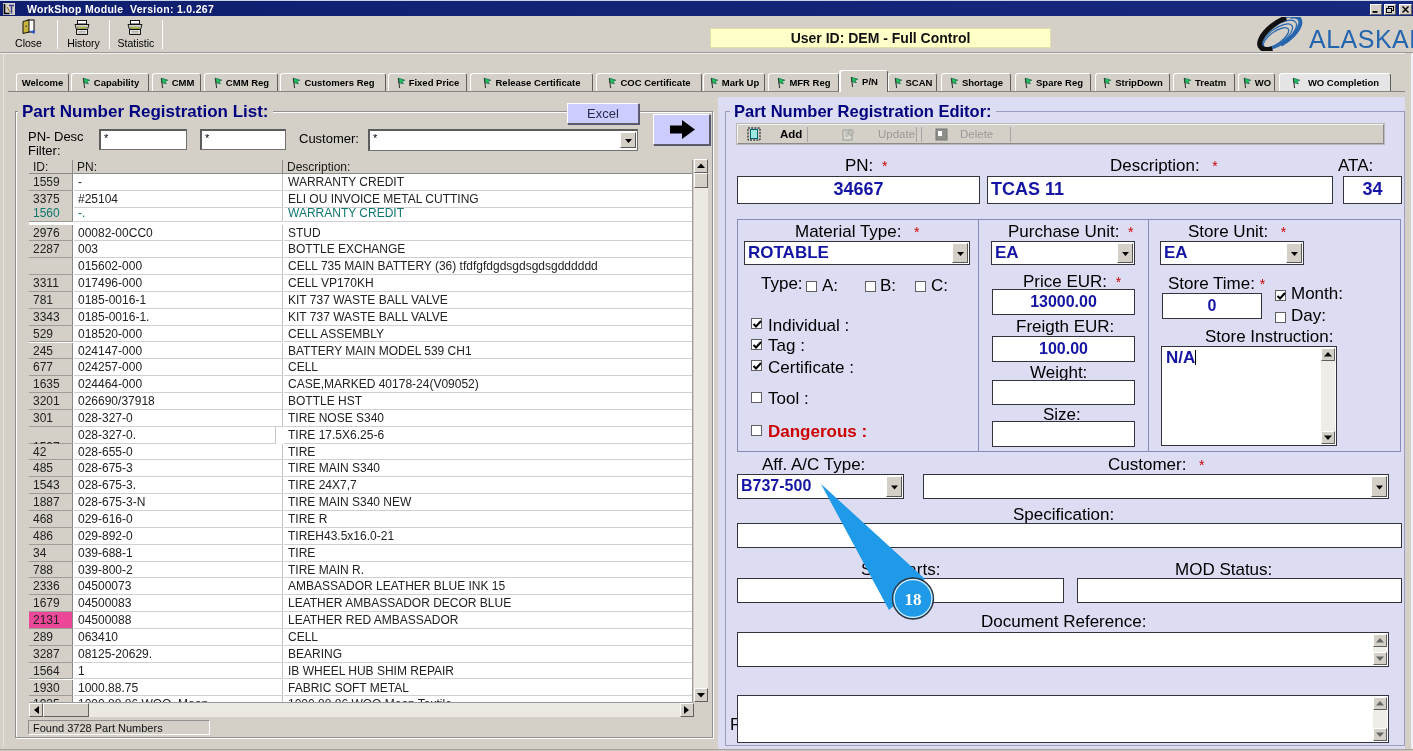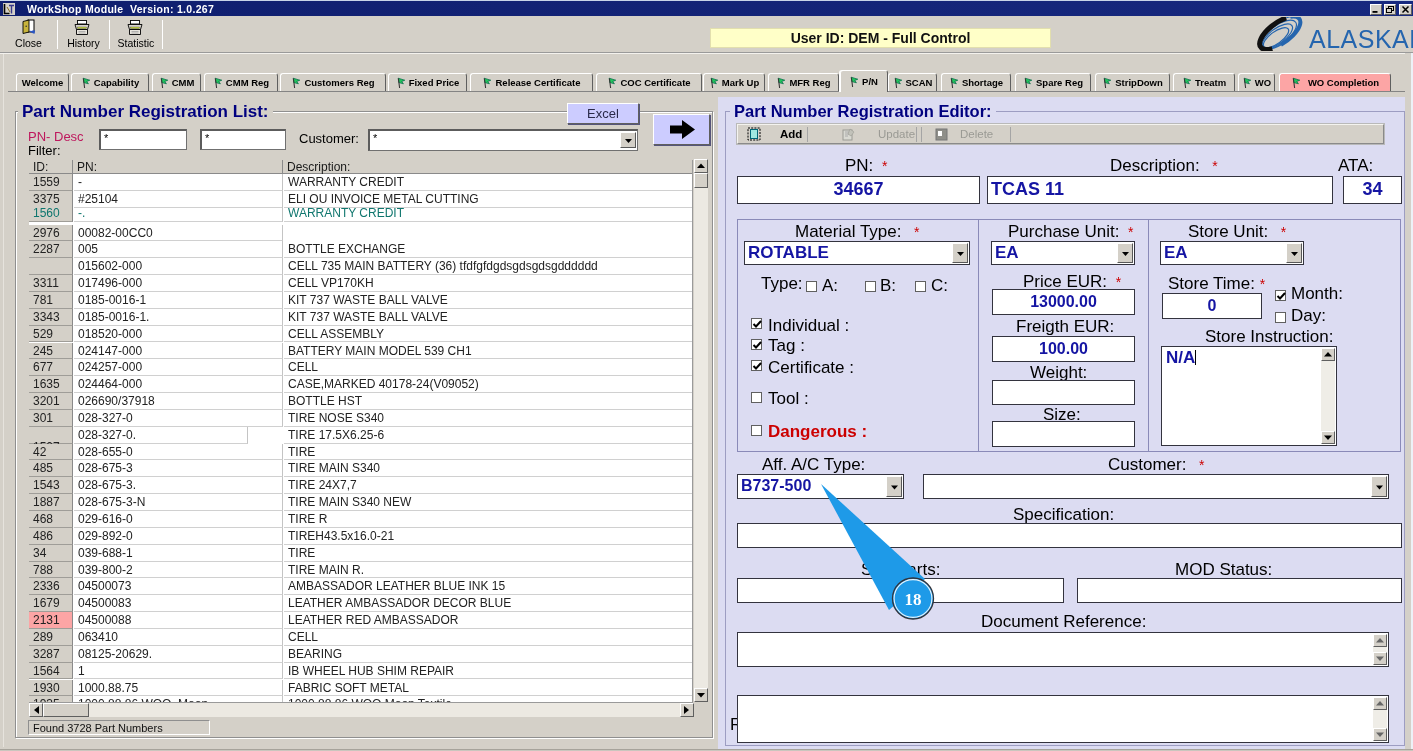--- a/index.html
+++ b/index.html
@@ -206,21 +206,21 @@
       </svg>
       <span>Treatm</span>
     </div>
 <div class="abs" style="left:1238px;top:20px;width:37px;height:18px;background:#d4d0c8;border-top:1px solid #fff;border-left:1px solid #fff;border-right:1px solid #5f5f5f;border-radius:3px 3px 0 0;display:flex;align-items:center;justify-content:center;gap:3px;font:bold 9.5px 'Liberation Sans';color:#000;z-index:1;">
       <svg width="10" height="12" viewBox="0 0 10 12">
         <path d="M2.2 1.2 L8.8 3.2 L5.8 4.4 L7.4 6.8 L2.8 5.6 Z" fill="#22c55e" stroke="#064" stroke-width=".7"></path>
         <path d="M2.4 1.5 L3.6 11" stroke="#333" stroke-width="1.1"></path>
       </svg>
       <span>WO</span>
     </div>
-<div class="abs" style="left:1279px;top:20px;width:112px;height:18px;background:#fca5a5;border-top:1px solid #fff;border-left:1px solid #fff;border-right:1px solid #5f5f5f;border-radius:3px 3px 0 0;display:flex;align-items:center;justify-content:center;gap:7px;font:bold 9.5px 'Liberation Sans';color:#000;z-index:1;">
+<div class="abs" style="left:1279px;top:20px;width:112px;height:18px;background:#e5e5e5;border-top:1px solid #fff;border-left:1px solid #fff;border-right:1px solid #5f5f5f;border-radius:3px 3px 0 0;display:flex;align-items:center;justify-content:center;gap:7px;font:bold 9.5px 'Liberation Sans';color:#000;z-index:1;">
       <svg width="10" height="12" viewBox="0 0 10 12">
         <path d="M2.2 1.2 L8.8 3.2 L5.8 4.4 L7.4 6.8 L2.8 5.6 Z" fill="#22c55e" stroke="#064" stroke-width=".7"></path>
         <path d="M2.4 1.5 L3.6 11" stroke="#333" stroke-width="1.1"></path>
       </svg>
       <span>WO Completion</span>
     </div>
 
 </div>
 
 <div class="abs" id="leftpanel" style="left:0;top:93px;width:718px;height:658px;">
@@ -229,21 +229,21 @@
 <div class="abs" style="left:18px;top:9px;background:#d4d0c8;padding:0 4px;font:bold 17px 'Liberation Sans';color:#00007f;">Part Number Registration List:</div>
 
 <div class="abs raised lavbtn" style="left:567px;top:10px;width:72px;height:21px;text-align:center;font:13px 'Liberation Sans';color:#2a2a4a;line-height:19px;box-shadow:1px 1px 0 #55557a;">Excel</div>
 
 <div class="abs raised lavbtn" style="left:653px;top:21px;width:57px;height:31px;box-shadow:1px 1px 0 #55557a;">
 <svg width="55" height="29" viewBox="0 0 55 29">
         <path d="M16 10.5 h12 v-5.5 l13 9.5 -13 9.5 v-5.5 h-12 z" fill="#000"></path>
       </svg>
 </div>
 
-<div class="abs" style="left:28px;top:36px;font:13px 'Liberation Sans';color:#be185d;">PN- Desc</div>
+<div class="abs" style="left:28px;top:36px;font:13px 'Liberation Sans';color:#000000;">PN- Desc</div>
 <div class="abs" style="left:28px;top:50px;font:13px 'Liberation Sans';color:#000;">Filter:</div>
 <div class="inp" style="left:99px;top:36px;width:88px;height:21px;font:11px 'Liberation Sans';padding:1px 0 0 3px;">*</div>
 <div class="inp" style="left:200px;top:36px;width:86px;height:21px;font:11px 'Liberation Sans';padding:1px 0 0 3px;">*</div>
 <div class="abs" style="left:299px;top:38px;font:13px 'Liberation Sans';color:#000;">Customer:</div>
 <div class="inp" style="left:368px;top:36px;width:270px;height:22px;font:11px 'Liberation Sans';padding:1px 0 0 3px;">*
   <span class="dd" style="right:1px;top:1px;width:16px;height:16px;">
         <svg width="14" height="15" viewBox="0 0 14 15">
           <path d="M4 6 h7 l-3.5 4 z" fill="#000"></path>
         </svg>
       </span>
@@ -289,27 +289,30 @@
           <i style="font-style:normal;position:absolute;left:4px;top:1px;">WARRANTY CREDIT</i>
         </span>
       </div>
 <div style="position:absolute;left:0;top:64.55px;width:664px;height:16.85px;font:12px 'Liberation Sans';color:#222;">
         <span style="position:absolute;left:0;top:0;width:44px;height:16.85px;background:#d4d0c8;border-right:1px solid #8a8a8a;border-bottom:1px solid #9f9d98;">
           <i style="font-style:normal;position:absolute;left:4px;top:1px;">2976</i>
         </span>
         <span style="position:absolute;left:45px;top:0;width:209px;height:16.85px;border-right:1px solid #c4c4c4;border-bottom:1px solid #d0d0d0;">
           <i style="font-style:normal;position:absolute;left:4px;top:1px;">00082-00CC0</i>
         </span>
+        <span style="position:absolute;left:255px;top:0;width:408px;height:16.85px;border-bottom:1px solid #d0d0d0;">
+          <i style="font-style:normal;position:absolute;left:4px;top:1px;">STUD</i>
+        </span>
       </div>
 <div style="position:absolute;left:0;top:81.40px;width:664px;height:16.85px;font:12px 'Liberation Sans';color:#222;">
         <span style="position:absolute;left:0;top:0;width:44px;height:16.85px;background:#d4d0c8;border-right:1px solid #8a8a8a;border-bottom:1px solid #9f9d98;">
           <i style="font-style:normal;position:absolute;left:4px;top:1px;">2287</i>
         </span>
         <span style="position:absolute;left:45px;top:0;width:209px;height:16.85px;border-right:1px solid #c4c4c4;border-bottom:1px solid #d0d0d0;">
-          <i style="font-style:normal;position:absolute;left:4px;top:1px;">005</i>
+          <i style="font-style:normal;position:absolute;left:4px;top:1px;">003</i>
         </span>
         <span style="position:absolute;left:255px;top:0;width:408px;height:16.85px;border-bottom:1px solid #d0d0d0;">
           <i style="font-style:normal;position:absolute;left:4px;top:1px;">BOTTLE EXCHANGE</i>
         </span>
       </div>
 <div style="position:absolute;left:0;top:98.25px;width:664px;height:16.85px;font:12px 'Liberation Sans';color:#222;">
         <span style="position:absolute;left:0;top:0;width:44px;height:16.85px;background:#d4d0c8;border-right:1px solid #8a8a8a;border-bottom:1px solid #9f9d98;">
           <i style="font-style:normal;position:absolute;left:4px;top:16px;">579</i>
         </span>
         <span style="position:absolute;left:45px;top:0;width:209px;height:16.85px;border-right:1px solid #c4c4c4;border-bottom:1px solid #d0d0d0;">
@@ -415,21 +418,21 @@
           <i style="font-style:normal;position:absolute;left:4px;top:1px;">028-327-0</i>
         </span>
         <span style="position:absolute;left:255px;top:0;width:408px;height:16.85px;border-bottom:1px solid #d0d0d0;">
           <i style="font-style:normal;position:absolute;left:4px;top:1px;">TIRE NOSE S340</i>
         </span>
       </div>
 <div style="position:absolute;left:0;top:266.75px;width:664px;height:16.85px;font:12px 'Liberation Sans';color:#222;">
         <span style="position:absolute;left:0;top:0;width:44px;height:16.85px;background:#d4d0c8;border-right:1px solid #8a8a8a;border-bottom:1px solid #9f9d98;">
           <i style="font-style:normal;position:absolute;left:4px;top:13px;">1507</i>
         </span>
-        <span style="position:absolute;left:45px;top:0;width:174px;height:16.85px;border-right:1px solid #c4c4c4;border-bottom:1px solid #d0d0d0;">
+        <span style="position:absolute;left:45px;top:0;width:202px;height:16.85px;border-right:1px solid #c4c4c4;border-bottom:1px solid #d0d0d0;">
           <i style="font-style:normal;position:absolute;left:4px;top:1px;">028-327-0.</i>
         </span>
         <span style="position:absolute;left:255px;top:0;width:408px;height:16.85px;border-bottom:1px solid #d0d0d0;">
           <i style="font-style:normal;position:absolute;left:4px;top:1px;">TIRE 17.5X6.25-6</i>
         </span>
       </div>
 <div style="position:absolute;left:0;top:283.60px;width:664px;height:16.85px;font:12px 'Liberation Sans';color:#222;">
         <span style="position:absolute;left:0;top:0;width:44px;height:16.85px;background:#d4d0c8;border-right:1px solid #8a8a8a;border-bottom:1px solid #9f9d98;">
           <i style="font-style:normal;position:absolute;left:4px;top:1px;">42</i>
         </span>
@@ -533,21 +536,21 @@
           <i style="font-style:normal;position:absolute;left:4px;top:1px;">1679</i>
         </span>
         <span style="position:absolute;left:45px;top:0;width:209px;height:16.85px;border-right:1px solid #c4c4c4;border-bottom:1px solid #d0d0d0;">
           <i style="font-style:normal;position:absolute;left:4px;top:1px;">04500083</i>
         </span>
         <span style="position:absolute;left:255px;top:0;width:408px;height:16.85px;border-bottom:1px solid #d0d0d0;">
           <i style="font-style:normal;position:absolute;left:4px;top:1px;">LEATHER AMBASSADOR DECOR BLUE</i>
         </span>
       </div>
 <div style="position:absolute;left:0;top:452.10px;width:664px;height:16.85px;font:12px 'Liberation Sans';color:#222;">
-        <span style="position:absolute;left:0;top:0;width:44px;height:16.85px;background:#fca5a5;border-right:1px solid #8a8a8a;border-bottom:1px solid #9f9d98;">
+        <span style="position:absolute;left:0;top:0;width:44px;height:16.85px;background:#ec4899;border-right:1px solid #8a8a8a;border-bottom:1px solid #9f9d98;">
           <i style="font-style:normal;position:absolute;left:4px;top:1px;">2131</i>
         </span>
         <span style="position:absolute;left:45px;top:0;width:209px;height:16.85px;border-right:1px solid #c4c4c4;border-bottom:1px solid #d0d0d0;">
           <i style="font-style:normal;position:absolute;left:4px;top:1px;">04500088</i>
         </span>
         <span style="position:absolute;left:255px;top:0;width:408px;height:16.85px;border-bottom:1px solid #d0d0d0;">
           <i style="font-style:normal;position:absolute;left:4px;top:1px;">LEATHER RED AMBASSADOR</i>
         </span>
       </div>
 <div style="position:absolute;left:0;top:468.95px;width:664px;height:16.85px;font:12px 'Liberation Sans';color:#222;">

